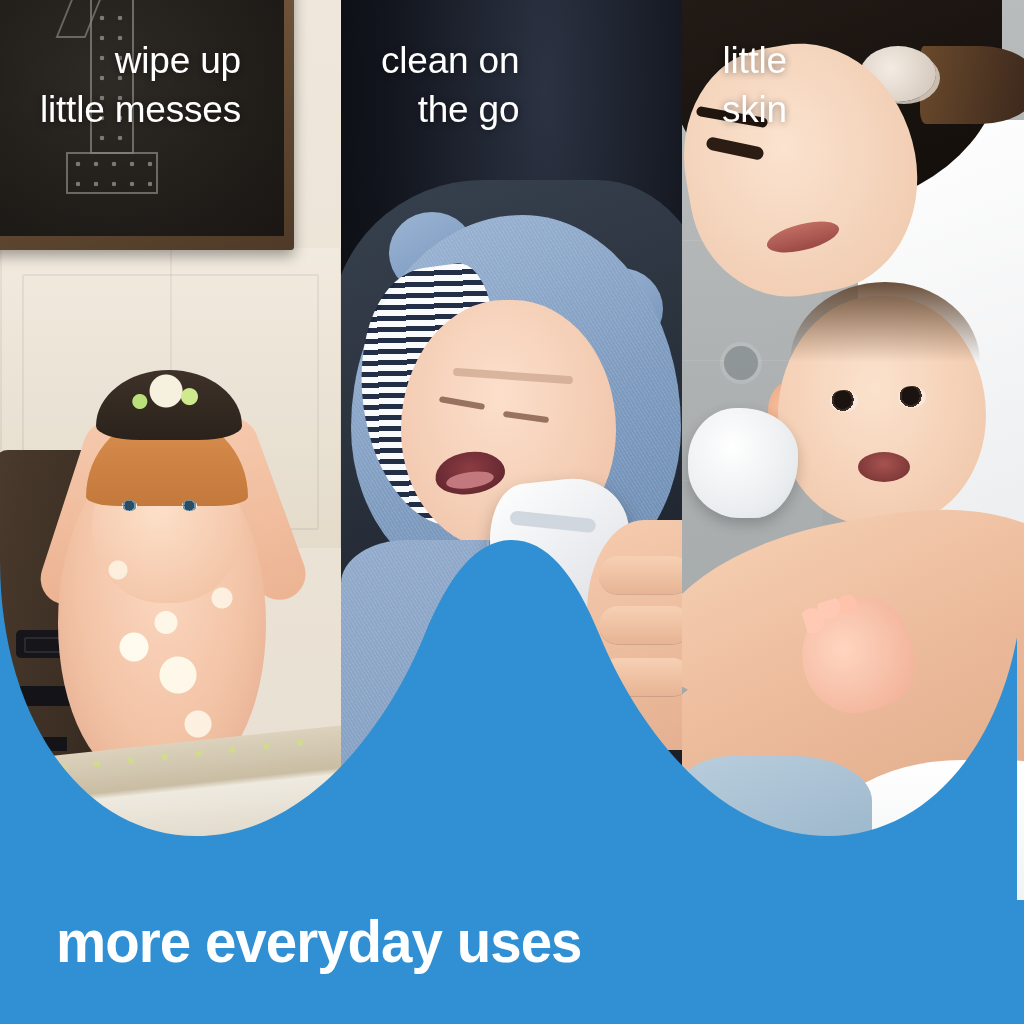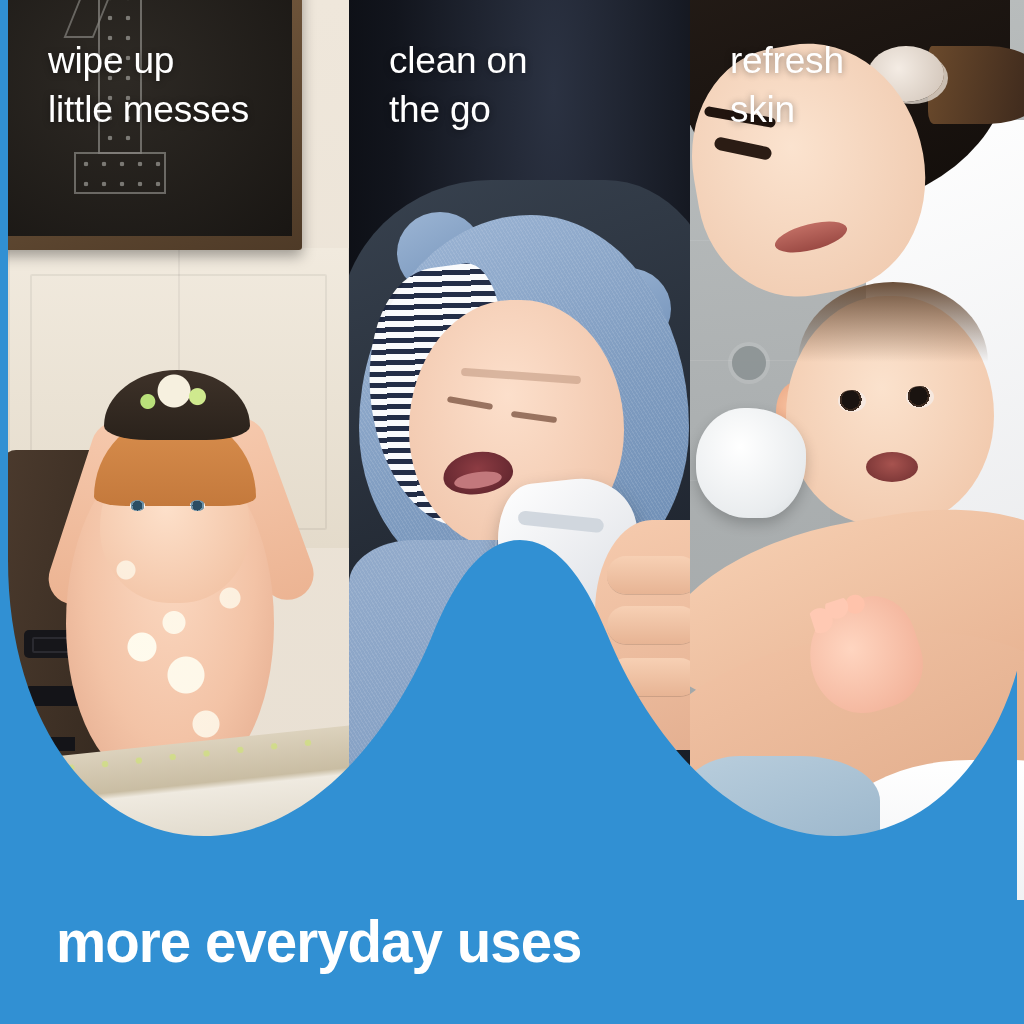--- a/index.html
+++ b/index.html
@@ -8,27 +8,28 @@
 
   #stage {
     position:relative;
     width:1024px; height:1024px;
     background:#3190d3;
     overflow:hidden;
   }
 
   
   #photo-strip {
-    position:absolute; left:8px; top:0; width:997px; height:900px;
+    position:absolute; left:0; top:0; width:997px; height:900px;
     -webkit-mask-image: var(--wmask);
     mask-image: var(--wmask);
     -webkit-mask-size:100% 100%;
     mask-size:100% 100%;
     -webkit-mask-repeat:no-repeat;
     mask-repeat:no-repeat;
+    text-align:right;
   }
 
   .panel {
     position:absolute; top:0; height:900px; overflow:hidden;
   }
   #panel-1 { left:0px;   width:341px; }
   #panel-2 { left:341px; width:341px;text-decoration:underline; }
   #panel-3 { left:682px; width:342px; }
 
   .panel-art { position:absolute; inset:0; overflow:hidden; }
@@ -518,21 +519,21 @@
         <div class="p3-be2"></div>
         <div class="p3-bmouth"></div>
         <div class="p3-arm"></div>
         <div class="p3-wipe"></div>
         <div class="p3-arm2"></div>
         <div class="p3-foot"></div>
         <div class="p3-toes"></div>
         <div class="p3-blanket"></div>
         <div class="p3-towel"></div>
       </div>
-      <div class="caption">refresh
+      <div class="caption">little
 skin</div>
     </div>
 
   </div>
 
   <div id="banner">
     <div id="banner-title">more everyday uses</div>
 
   </div>
 

